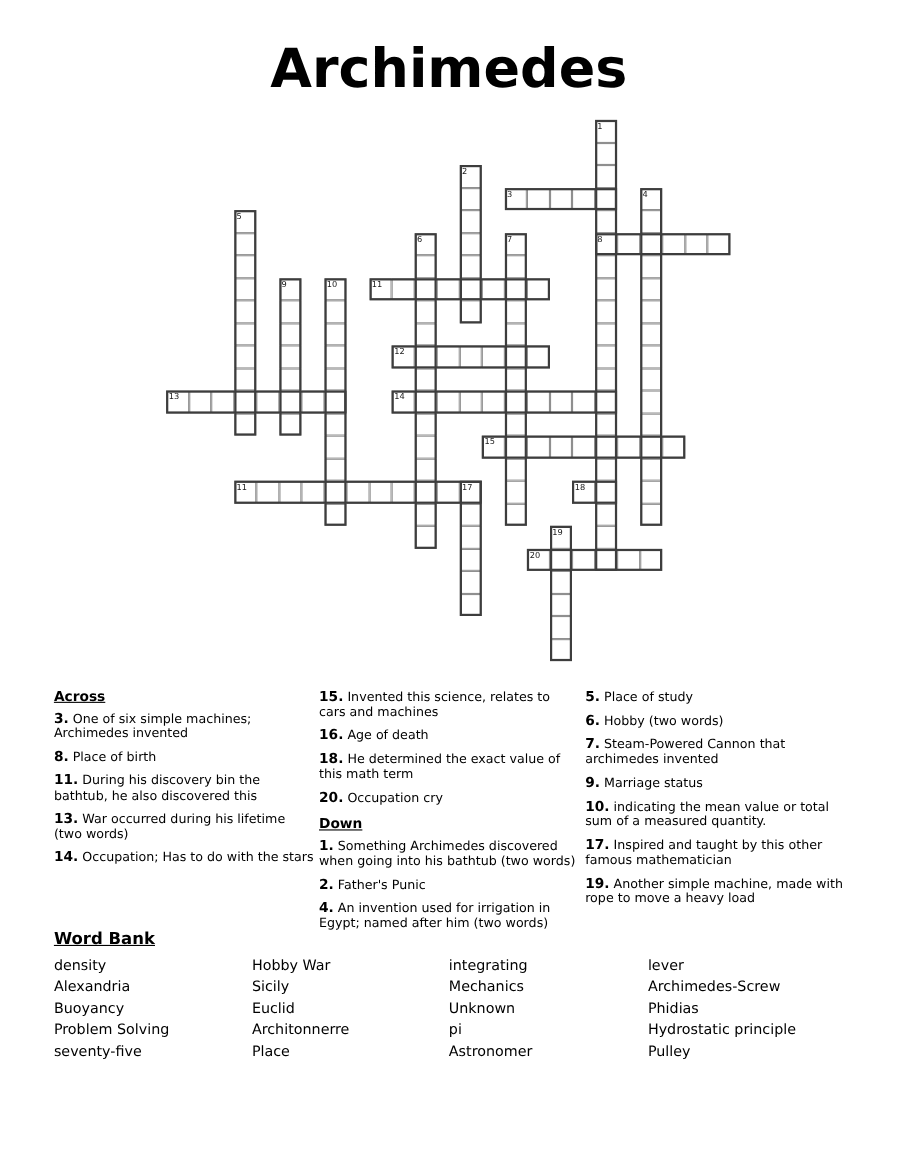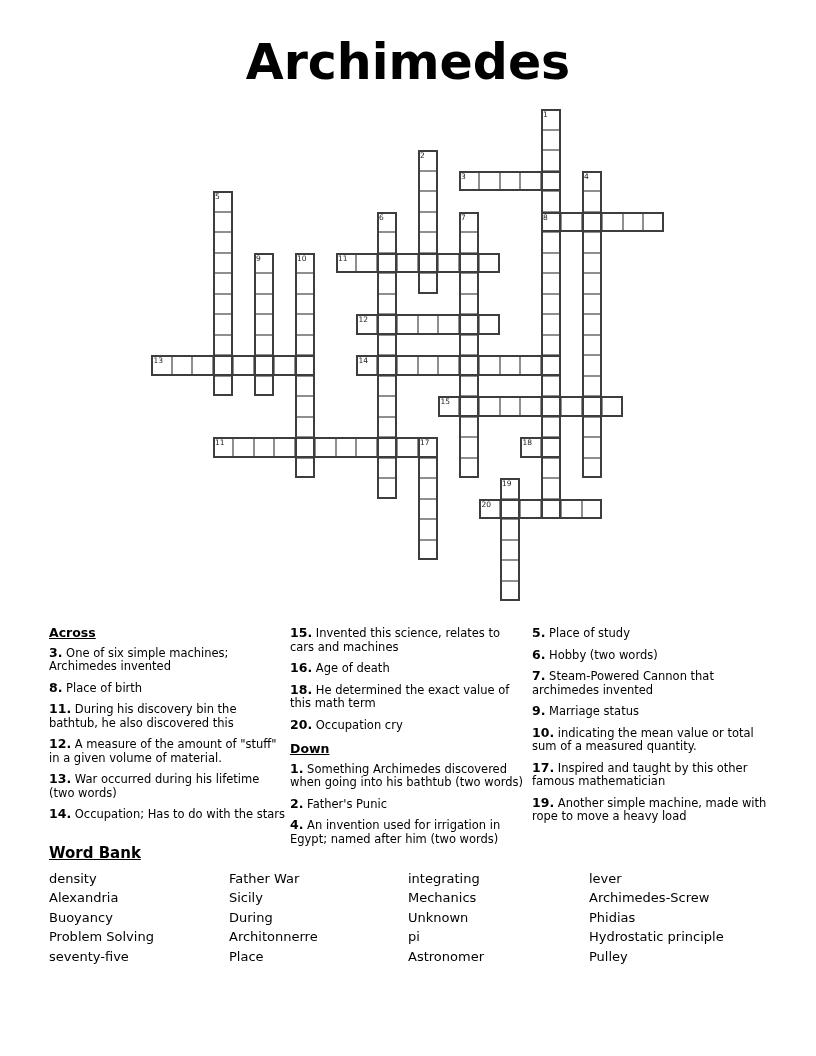--- a/index.html
+++ b/index.html
@@ -255,21 +255,20 @@
       <div class="cell-num" style="left: 351px; top: 371px;">19</div>
       <div class="cell-num" style="left: 330.5px; top: 391.5px;">20</div>
     </div>
 
   <div class="clue-col" style="left:49px; top:626px;">
     <div class="clue-heading">Across</div>
     <div id="clues-c1">
         <div class="clue"><span class="num">3.</span><span> One of six simple machines; Archimedes invented</span></div>
         <div class="clue"><span class="num">8.</span><span> Place of birth</span></div>
         <div class="clue"><span class="num">11.</span><span> During his discovery bin the bathtub, he also discovered this</span></div>
-        <div class="clue"><span class="num">12.</span><span> A measure of the amount of "stuff" in a given volume of material.</span></div>
         <div class="clue"><span class="num">13.</span><span> War occurred during his lifetime (two words)</span></div>
         <div class="clue"><span class="num">14.</span><span> Occupation; Has to do with the stars</span></div>
       </div>
   </div>
 
   <div class="clue-col" style="left:290px; top:626px;">
     <div id="clues-c2a">
         <div class="clue"><span class="num">15.</span><span> Invented this science, relates to cars and machines</span></div>
         <div class="clue"><span class="num">16.</span><span> Age of death</span></div>
         <div class="clue"><span class="num">18.</span><span> He determined the exact value of this math term</span></div>
@@ -299,23 +298,23 @@
     <div class="wb-heading">Word Bank</div>
     <div class="wb-cols" id="wb-cols">
         <div class="wb-col wb-col-0">
           <div class="wb-item">density</div>
           <div class="wb-item">Alexandria</div>
           <div class="wb-item">Buoyancy</div>
           <div class="wb-item">Problem Solving</div>
           <div class="wb-item">seventy-five</div>
         </div>
         <div class="wb-col wb-col-1">
-          <div class="wb-item">Father War</div>
+          <div class="wb-item">Hobby War</div>
           <div class="wb-item">Sicily</div>
-          <div class="wb-item">During</div>
+          <div class="wb-item">Euclid</div>
           <div class="wb-item">Architonnerre</div>
           <div class="wb-item">Place</div>
         </div>
         <div class="wb-col wb-col-2">
           <div class="wb-item">integrating</div>
           <div class="wb-item">Mechanics</div>
           <div class="wb-item">Unknown</div>
           <div class="wb-item">pi</div>
           <div class="wb-item">Astronomer</div>
         </div>

